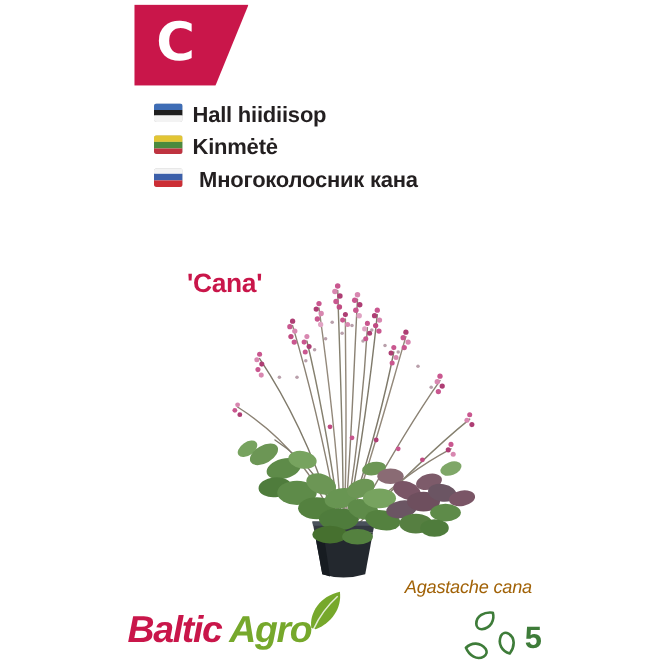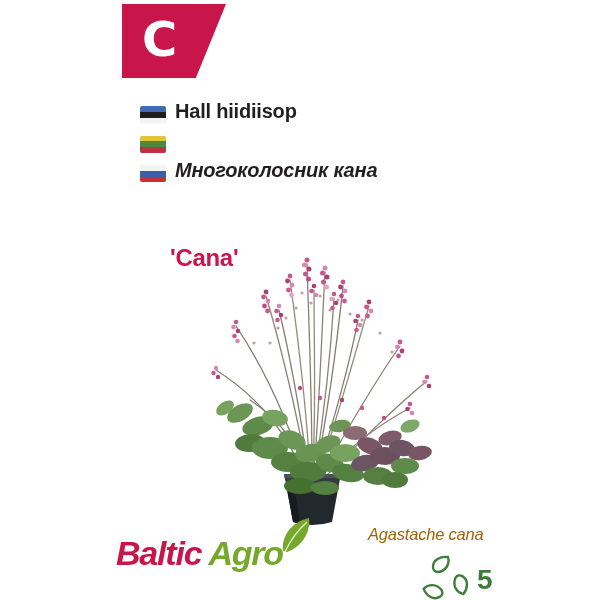--- a/index.html
+++ b/index.html
@@ -7,42 +7,42 @@
           font-family:"Liberation Sans",sans-serif;}
 
   
   .code-badge{position:absolute;left:122px;top:4px;width:104px;height:74px;background:#C9164A;
               clip-path:polygon(0 0,100% 0,71% 100%,0 100%);}
   .code-badge .letter{position:absolute;left:20px;top:50%;transform:translateY(-54%);
               color:#ffffff;font-weight:700;font-size:48px;font-family:"DejaVu Sans",sans-serif;}
 
   
   .names{position:absolute;left:140px;top:94px;display:flex;flex-direction:column;}
-  .name-row{height:29.4px;display:flex;align-items:flex-end;}
+  .name-row{height:29.4px;display:flex;align-items:flex-start;}
   .flag{width:26px;height:17px;border-radius:2.5px;overflow:hidden;display:flex;flex-direction:column;
         box-shadow:inset 0 0 0 1px rgba(70,70,70,.35);margin-right:9px;flex:none;}
   .flag i{flex:1;display:block;}
   .est i:nth-child(1){background:#3E6DB5}.est i:nth-child(2){background:#1E1E1E}.est i:nth-child(3){background:#F3F3F3}
   .lva i:nth-child(1){background:#9E3039}.lva i:nth-child(2){background:#F3F3F3;flex:.72}.lva i:nth-child(3){background:#9E3039}
   .ltu i:nth-child(1){background:#E2C534}.ltu i:nth-child(2){background:#4B8A3E}.ltu i:nth-child(3){background:#BF3340}
   .rus i:nth-child(1){background:#F3F3F3}.rus i:nth-child(2){background:#3C5FA9}.rus i:nth-child(3){background:#CC2E35}
   .name-label{font-weight:700;font-size:20px;color:#231F20;letter-spacing:-.2px;white-space:nowrap;}
-  .name-row.indent .name-label{font-style:italic;}
+  .name-row.indent .name-label{margin-left:6px;}
 
   
   .variety{position:absolute;left:170px;top:218px;font-weight:700;font-size:24px;color:#C9164A;letter-spacing:-.3px;margin-top:26px;}
 
   
   .plant{position:absolute;left:180px;top:248px;width:270px;height:280px;}
 
   
   .botanical{position:absolute;left:368px;top:525px;font-style:italic;font-size:16.5px;color:#a16207;letter-spacing:-.2px;}
 
   
-  .brand{position:absolute;left:116px;top:534px;font-style:italic;font-weight:700;font-size:34px;
+  .brand{position:absolute;left:116px;top:554px;font-style:italic;font-weight:700;font-size:34px;
          letter-spacing:-1.2px;white-space:nowrap;}
   .brand .w1{color:#C9164A;}
   .brand .w2{color:#76A82B;margin-left:7px;}
   .brand .leaf{position:absolute;left:163px;top:-17px;}
 
   
   .seeds{position:absolute;left:421px;top:554px;display:flex;align-items:center;}
   .seed-count{font-weight:700;font-size:28px;color:#3E7C39;margin-left:8px;margin-top:4px;}
 </style>
 </head>
@@ -62,20 +62,21 @@
           <i></i>
         </span>
       <span class="name-label">Hall hiidiisop</span>
     </div>
     <div class="name-row">
       <span class="flag ltu">
           <i></i>
           <i></i>
           <i></i>
         </span>
+      <span class="name-label">Kinmėtė</span>
     </div>
     <div class="name-row indent">
       <span class="flag rus">
           <i></i>
           <i></i>
           <i></i>
         </span>
       <span class="name-label">Многоколосник кана</span>
     </div>
   </div>

